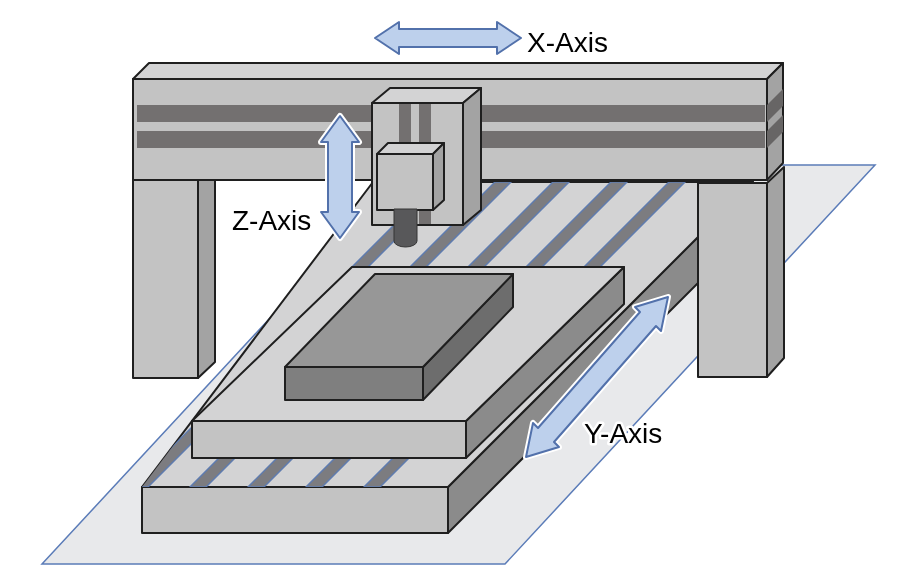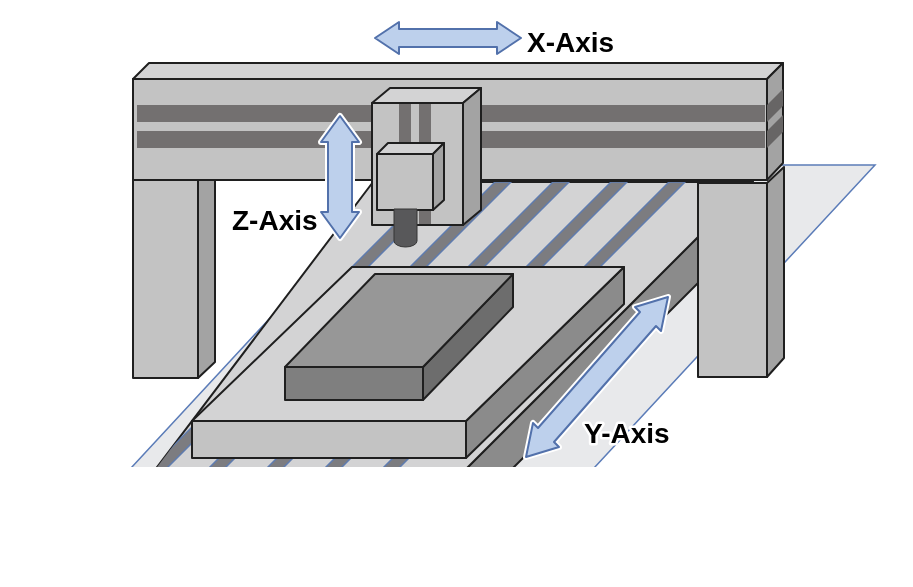--- a/index.html
+++ b/index.html
@@ -1,23 +1,22 @@
 <!DOCTYPE html>
 <html style="--plane-fill: #e8e9eb; --plane-stroke: #5b7cb8; --outline: #1f1f1f; --machine-front: #c3c3c3; --machine-top: #d3d3d4; --machine-side: #a3a3a3; --machine-side-dark: #8b8b8b; --rail-fill: #737070; --rail-side-fill: #676565; --slot-fill: #7c7c80; --slot-stroke: #5f7caf; --workpiece-top: #979797; --workpiece-front: #7f7f7f; --workpiece-side: #6d6d6d; --spindle-fill: #58585a; --arrow-fill: #bdd0ec; --arrow-stroke: #5271ab; --label-color: #000000;"><head>
 <meta charset="utf-8">
 <style>
   html, body { margin: 0; padding: 0; background: #ffffff; }
   .stage {
     position: relative;
     width: 913px;
-    height: 467px;
+    height: 587px;
     background: #ffffff;
     overflow: hidden;
     font-family: "Liberation Sans", sans-serif;
-    font-weight: bold;
   }
   svg { display: block; }
 
   
   .plane        { fill: var(--plane-fill); stroke: var(--plane-stroke); stroke-width: 1.5; }
   .face-front   { fill: var(--machine-front); stroke: var(--outline); stroke-width: 2; stroke-linejoin: round; }
   .face-top     { fill: var(--machine-top);   stroke: var(--outline); stroke-width: 2; stroke-linejoin: round; }
   .face-side    { fill: var(--machine-side);  stroke: var(--outline); stroke-width: 2; stroke-linejoin: round; }
   .face-side-dark { fill: var(--machine-side-dark); stroke: var(--outline); stroke-width: 2; stroke-linejoin: round; }
   .rail         { fill: var(--rail-fill); }

